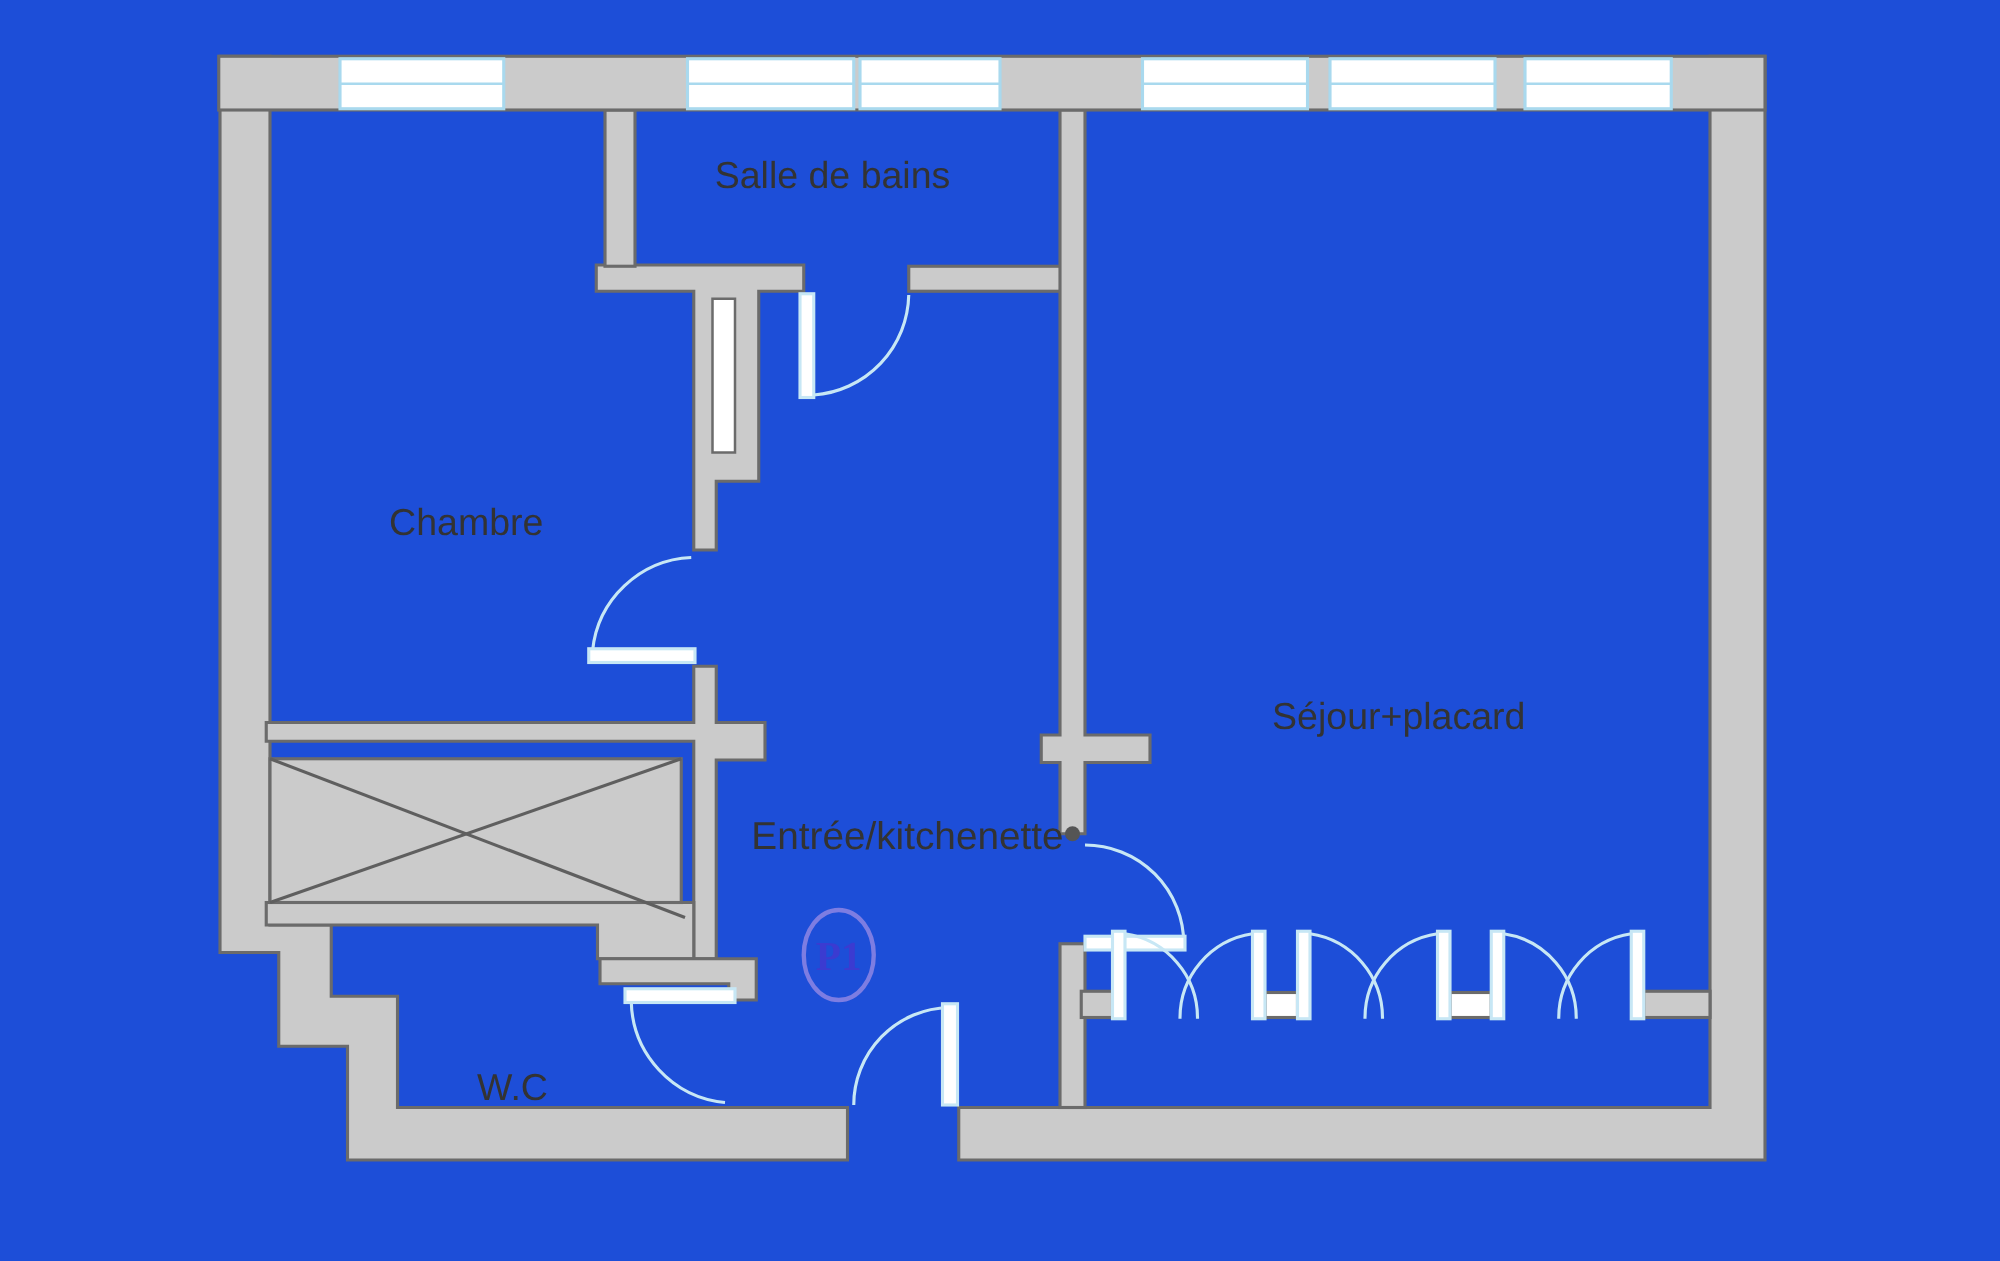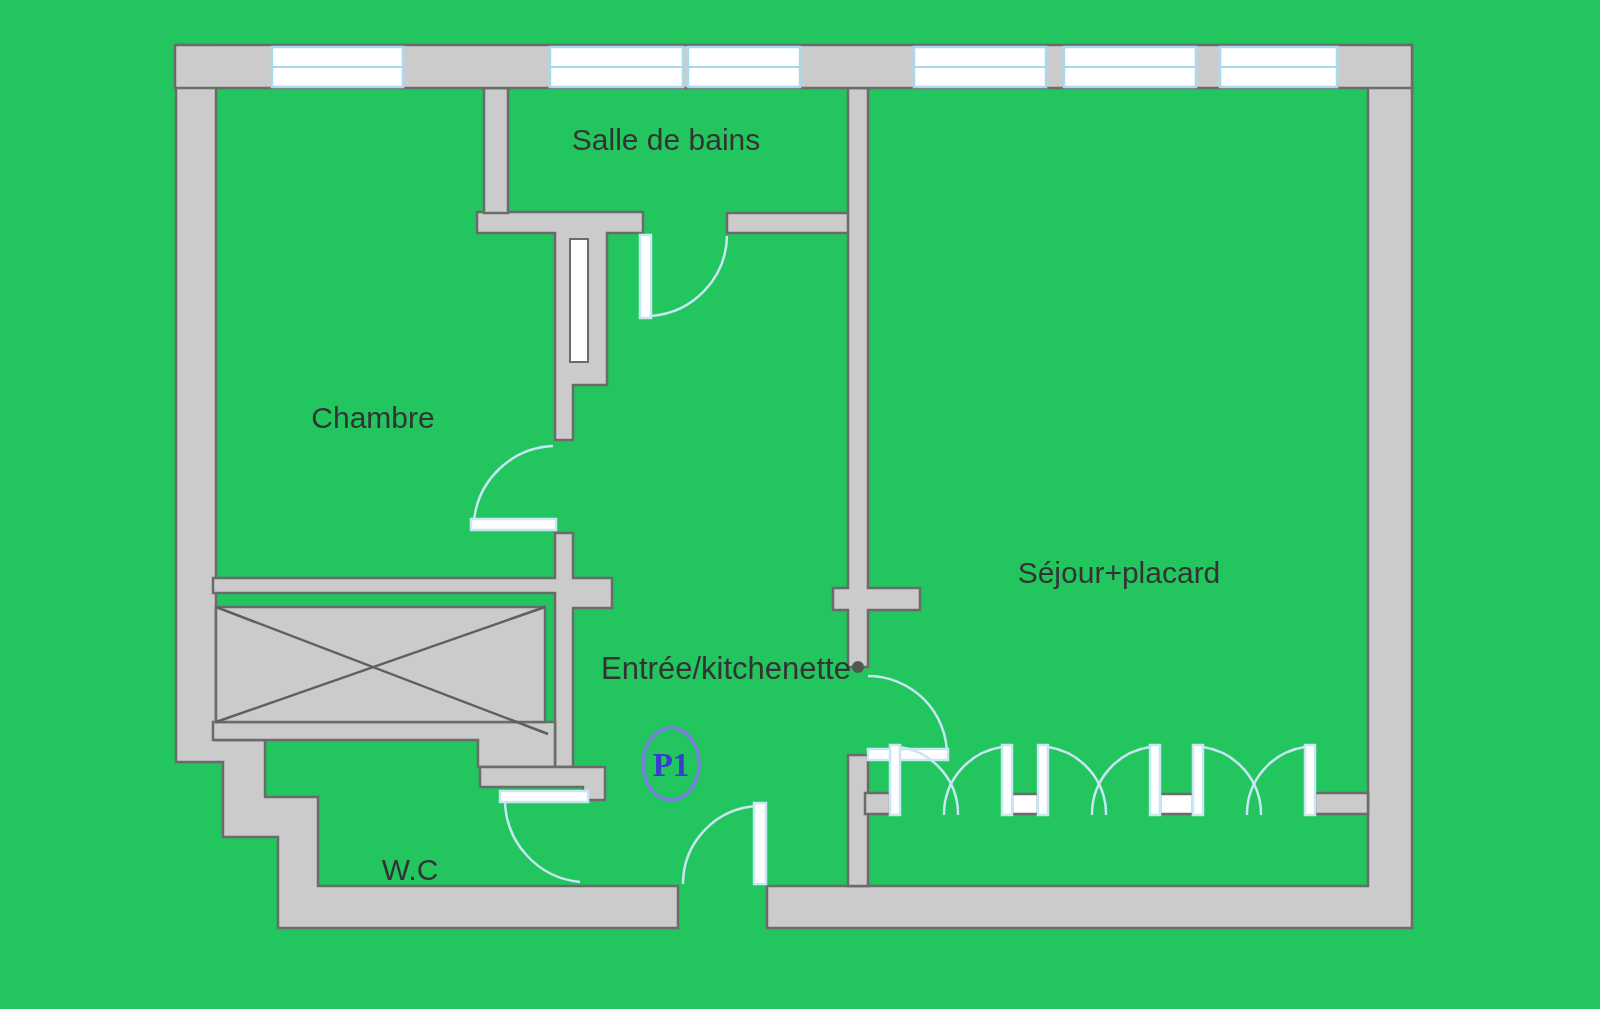--- a/index.html
+++ b/index.html
@@ -1,19 +1,19 @@
 <!DOCTYPE html>
 <html style="--wall-fill: #cbcbcb; --wall-stroke: #6b6b6b; --window-blue: #a9d9ee; --door-blue: #c7e7f5; --label: #333333; --tag-text: #3b3bd1; --tag-ring: #7d7de2;"><head>
 <meta charset="utf-8">
 <style>
   html,body { margin:0; padding:0; background:#ffffff; }
   .stage {
     position:relative;
     width:1600px; height:1009px;
-    background:#22c55e;
+    background:#1d4ed8;
     font-family:"Liberation Sans", sans-serif;
     overflow:hidden;
   }
   svg { position:absolute; left:0; top:0; }
   .wall   { fill:var(--wall-fill,#cbcbcb); stroke:var(--wall-stroke,#6b6b6b); stroke-width:2.5; stroke-linejoin:miter; }
   .winbox { fill:#ffffff; stroke:var(--window-blue,#a9d9ee); stroke-width:2.5; }
   .winline{ stroke:var(--window-blue,#a9d9ee); stroke-width:2; }
   .arc    { fill:none; stroke:var(--door-blue,#c7e7f5); stroke-width:2.5; }
   .leaf   { fill:#ffffff; stroke:var(--door-blue,#c7e7f5); stroke-width:2.5; }
   .xline  { stroke:#5f5f5f; stroke-width:2.5; }

